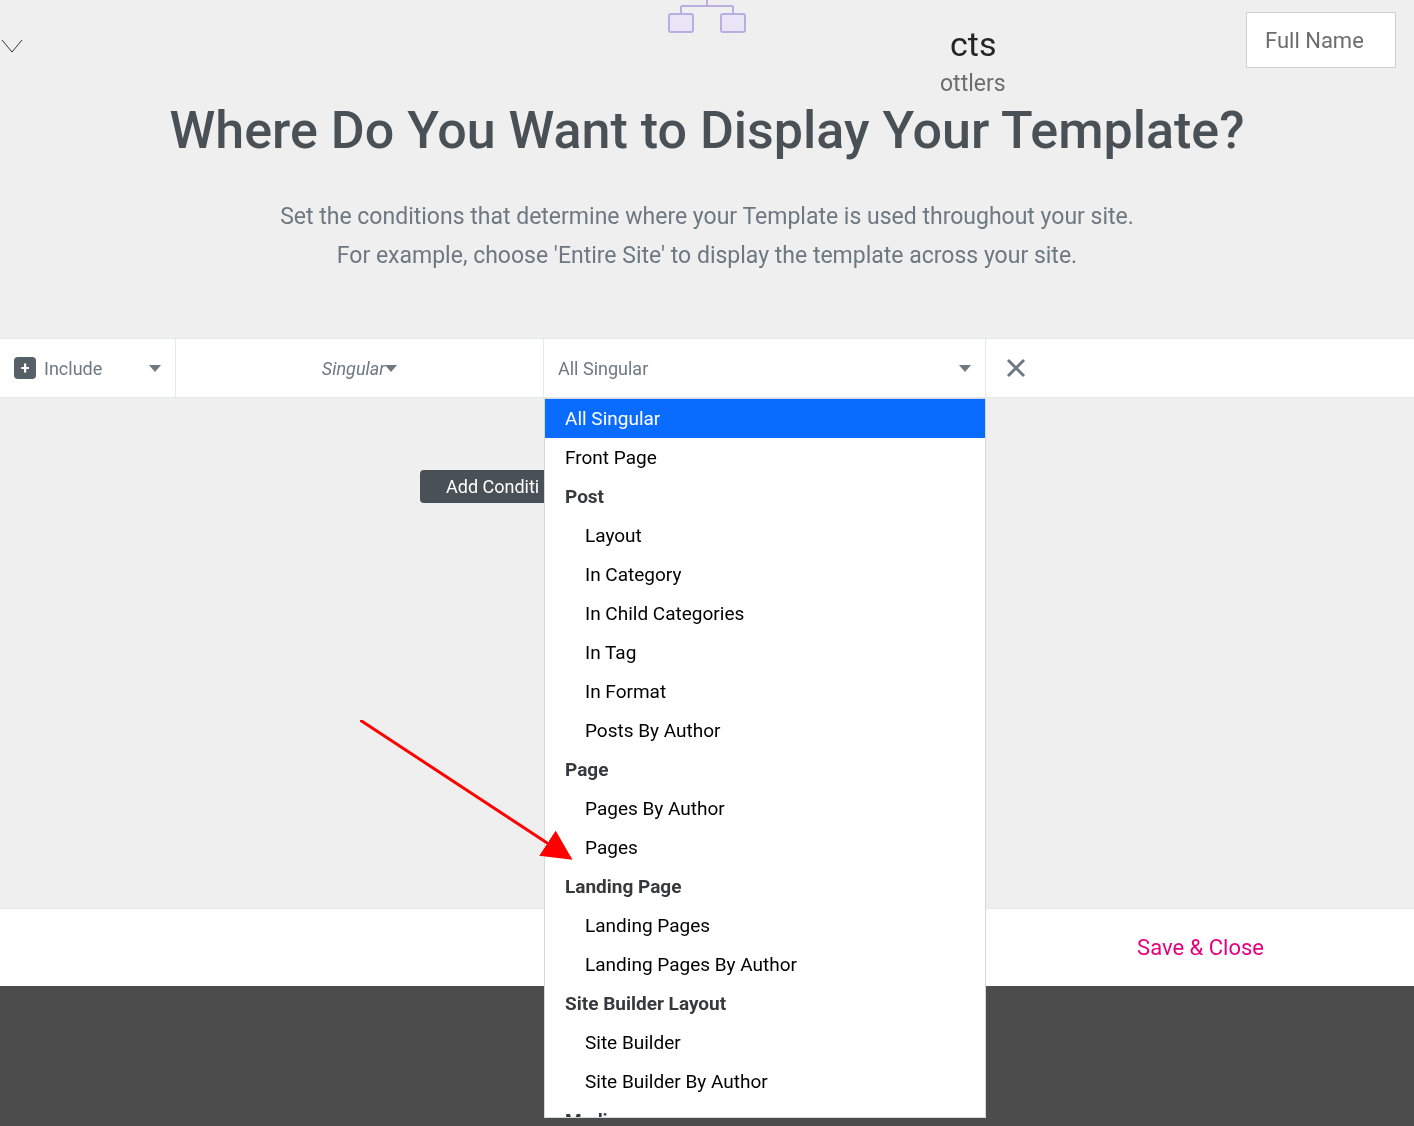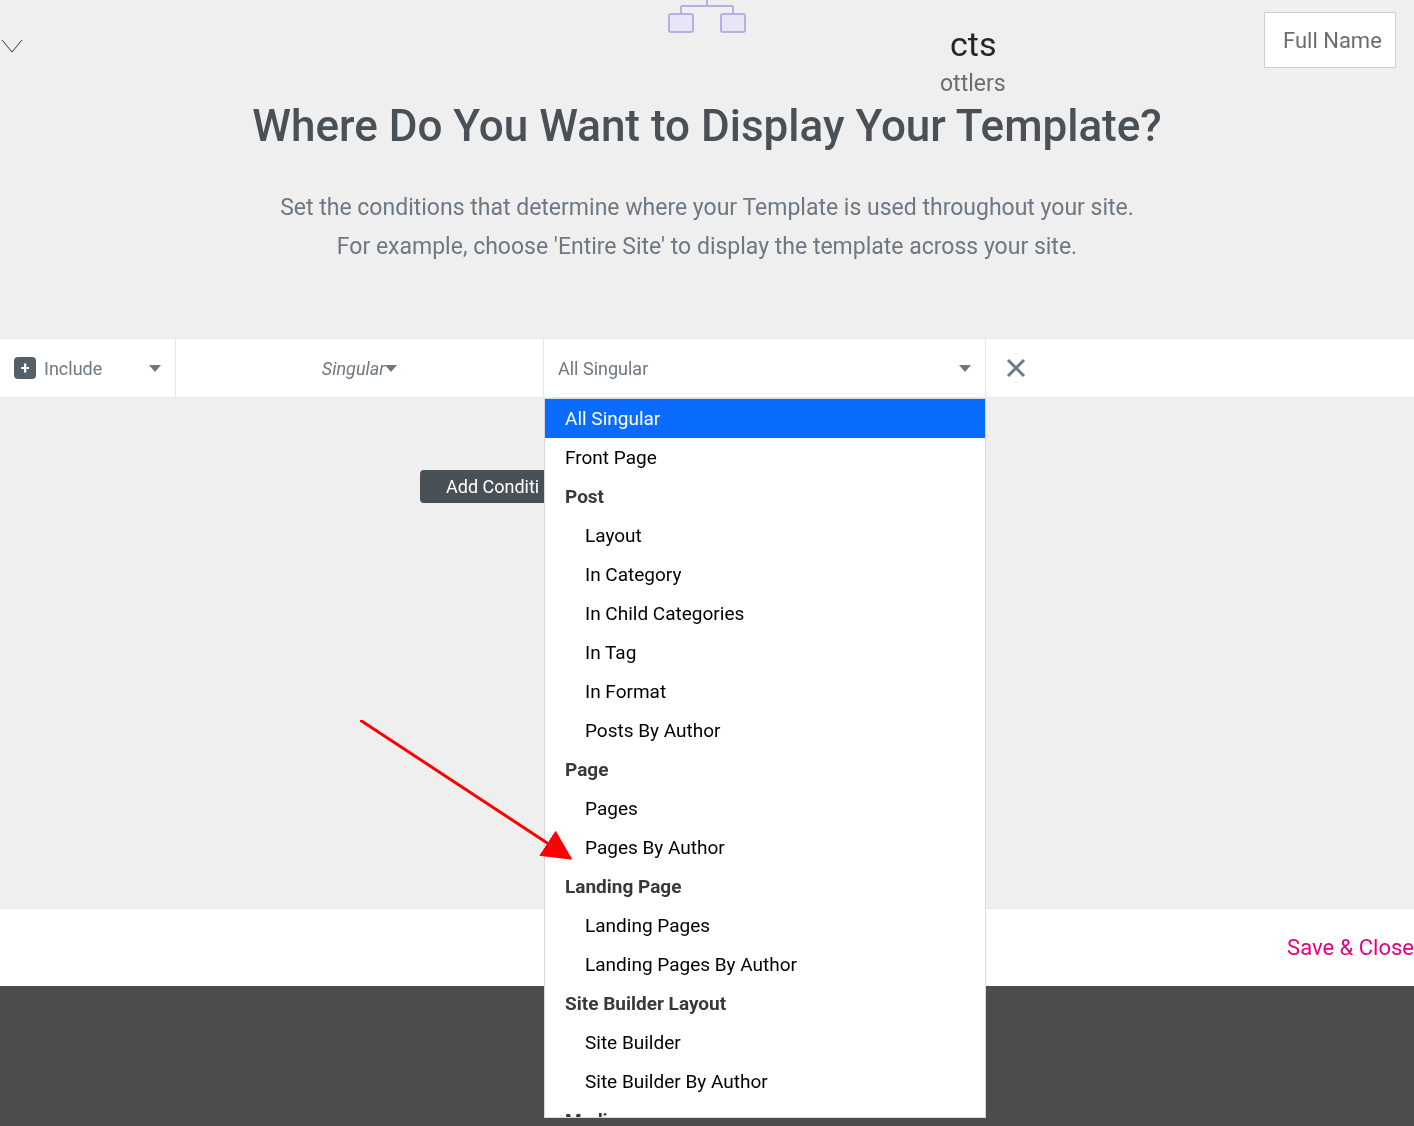--- a/index.html
+++ b/index.html
@@ -24,21 +24,21 @@
   
   .modal {
     position: absolute;
     top: 0;
     left: 0;
     right: 0;
     padding-top: 60px;
     text-align: center;
   }
   .modal h1 {
-    font-size: 44px;
+    font-size: 52px;
     font-weight: 500;
     color: #495157;
     margin: 40px 0 36px 0;
   }
   .modal p.sub {
     font-size: 23px;
     color: #6d7882;
     line-height: 1.7;
     max-width: 960px;
     margin: 0 auto;
@@ -156,20 +156,21 @@
   .footer {
     position: absolute;
     top: 908px;
     left: 0; right: 0;
     height: 78px;
     border-top: 1px solid #e6e9ec;
     background: #fff;
     display: flex;
     align-items: center;
     justify-content: flex-end;
+    padding-right: 150px;
   }
   .save-close {
     color: #e6007e;
     font-size: 22px;
     cursor: pointer;
   }
 
   
   .behind {
     position: absolute;
@@ -188,21 +189,21 @@
     align-items: flex-start;
     justify-content: space-between;
     padding: 24px 30px 0 30px;
   }
   .behind-text1 { font-size: 34px; font-weight: 400; margin-left: 920px; margin-top: 0px; text-align: center; }
   .behind-text2 { font-size: 23px; color: #6d6d6d; position: absolute; left: 940px; top: 70px; }
   .behind-input {
     position: absolute;
     right: 18px;
     top: 12px;
-    width: 132px;
+    width: 150px;
     height: 56px;
     border: 1px solid #cfcfcf;
     background: #fff;
     display: flex;
     align-items: center;
     padding-left: 18px;
     font-size: 22px;
     color: #6d6d6d;
   }
   .behind-left-bit {
@@ -266,22 +267,22 @@
       <div class="dd-item selected">All Singular</div>
       <div class="dd-item">Front Page</div>
       <div class="dd-group">Post</div>
       <div class="dd-item dd-sub">Layout</div>
       <div class="dd-item dd-sub">In Category</div>
       <div class="dd-item dd-sub">In Child Categories</div>
       <div class="dd-item dd-sub">In Tag</div>
       <div class="dd-item dd-sub">In Format</div>
       <div class="dd-item dd-sub">Posts By Author</div>
       <div class="dd-group">Page</div>
+      <div class="dd-item dd-sub">Pages By Author</div>
       <div class="dd-item dd-sub">Pages</div>
-      <div class="dd-item dd-sub">Pages By Author</div>
       <div class="dd-group">Landing Page</div>
       <div class="dd-item dd-sub">Landing Pages</div>
       <div class="dd-item dd-sub">Landing Pages By Author</div>
       <div class="dd-group">Site Builder Layout</div>
       <div class="dd-item dd-sub">Site Builder</div>
       <div class="dd-item dd-sub">Site Builder By Author</div>
       <div class="dd-group">Media</div>
     </div>
 </div>
 

